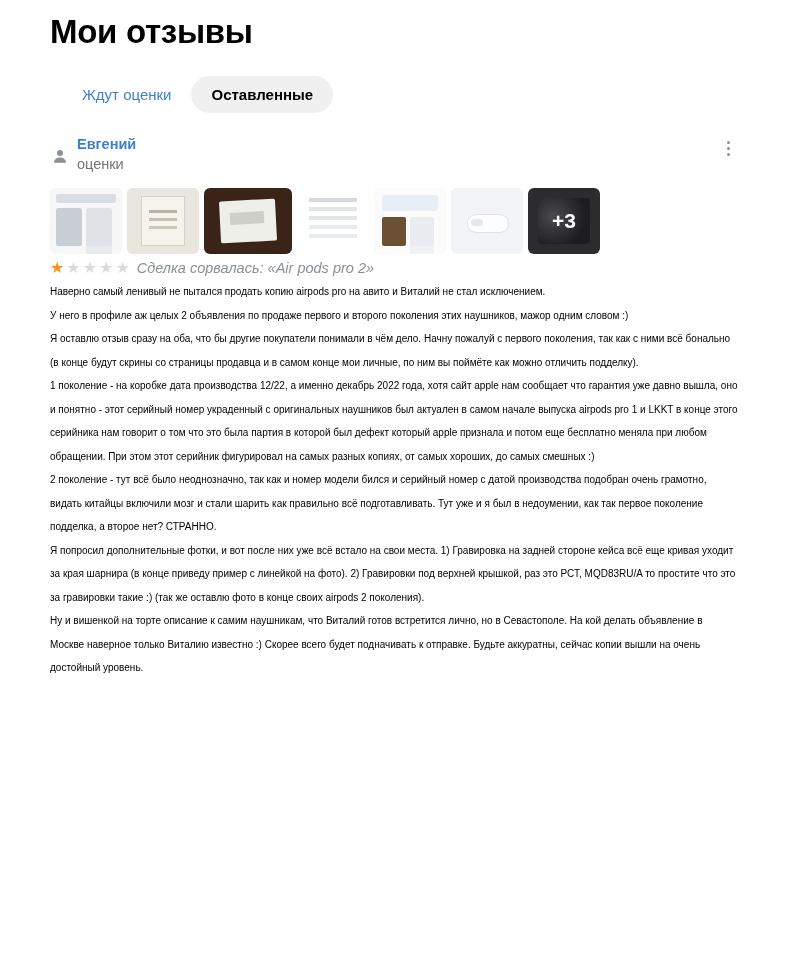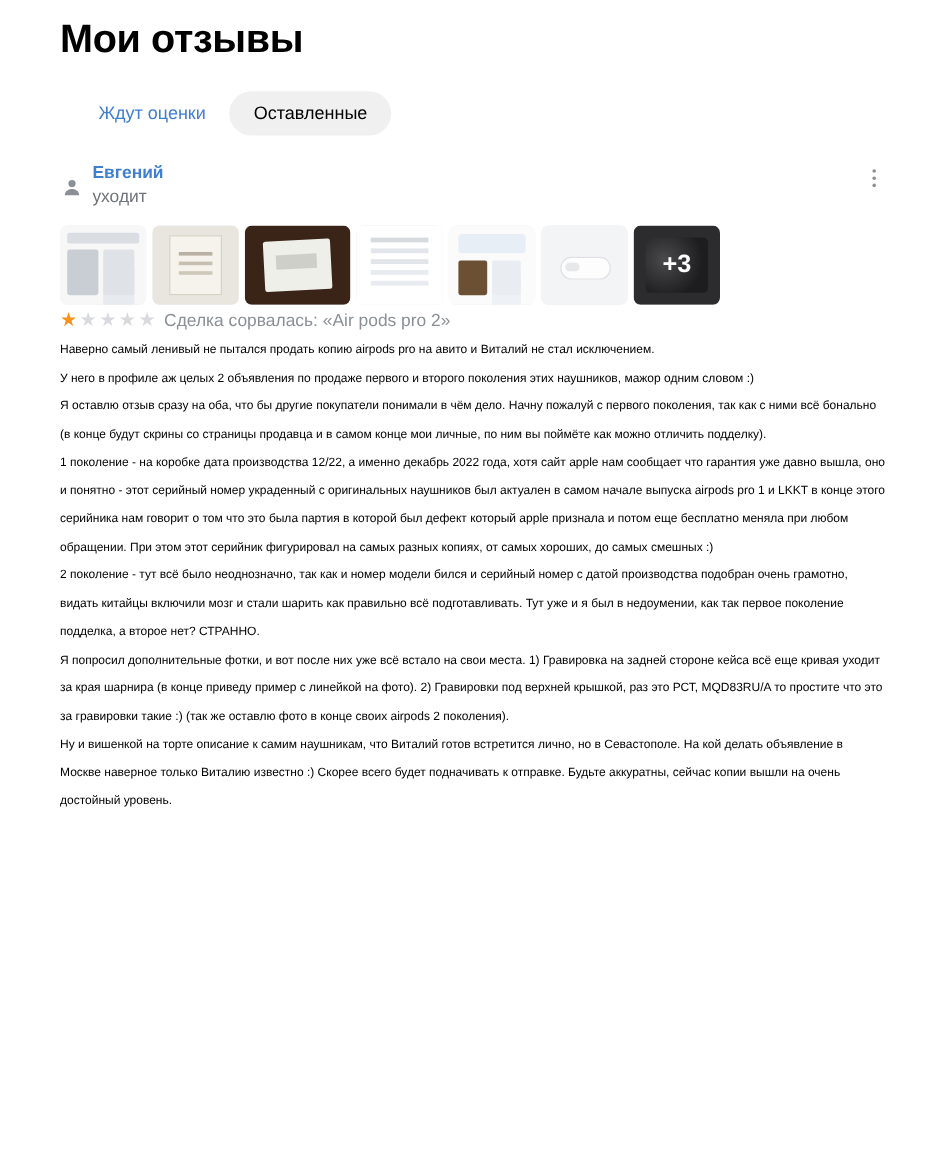--- a/index.html
+++ b/index.html
@@ -40,21 +40,21 @@
     padding: 10px 20px;
     border-radius: 20px;
     cursor: pointer;
     color: #3f7fd0;
     background: transparent;
     white-space: nowrap;
   }
   .tab.active {
     background: #f0f0f0;
     color: #000;
-    font-weight: normal;
+    font-weight: bold;
   }
   .review {
     margin-top: 22px;
     position: relative;
   }
   .review-head {
     display: flex;
     align-items: center;
     gap: 8px;
   }
@@ -208,20 +208,21 @@
     align-items: center;
     gap: 7px;
     margin-top: 6px;
   }
   .stars { display: flex; gap: 2px; font-size: 16px; line-height: 16px; }
   .star { color: #d8dadd; }
   .star.on { color: #fa9016; }
   .deal-status {
     font-size: 14.5px;
     color: #8b9096;
+    font-style: italic;
   }
   .comment-title {
     margin-top: 14px;
     font-size: 14.5px;
     font-weight: bold;
     color: #3d4144;
   }
   .comment-body {
     margin-top: 4px;
     font-size: 10px;
@@ -246,21 +247,21 @@
 
     <div class="review-head">
       <div class="avatar">
         <svg width="18" height="18" viewBox="0 0 24 24" aria-hidden="true">
           <circle cx="12" cy="8" r="4" fill="#8b9096"></circle>
           <path d="M4 21c0-4.4 3.6-7 8-7s8 2.6 8 7z" fill="#8b9096"></path>
         </svg>
       </div>
       <div class="author-block">
         <span class="author-name">Евгений</span>
-        <span class="author-date">уходит</span>
+        <span class="author-date">оценки</span>
       </div>
       <div class="kebab">
         <span></span>
           <span></span>
           <span></span>
       </div>
     </div>
 
     <div class="thumbs">
       <div class="thumb t1">

